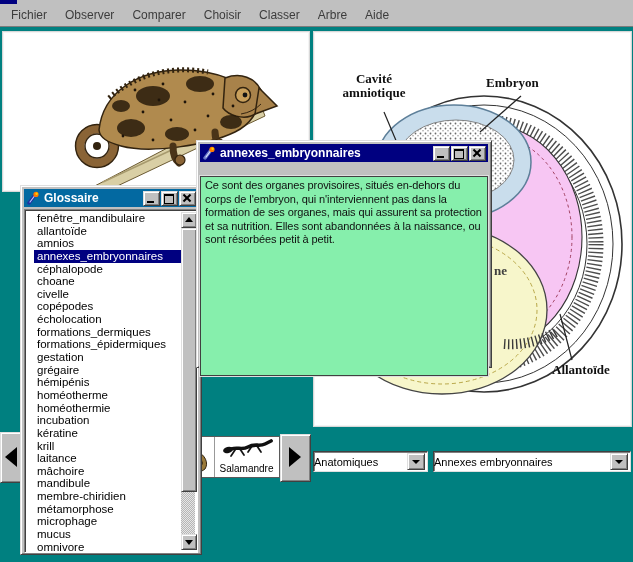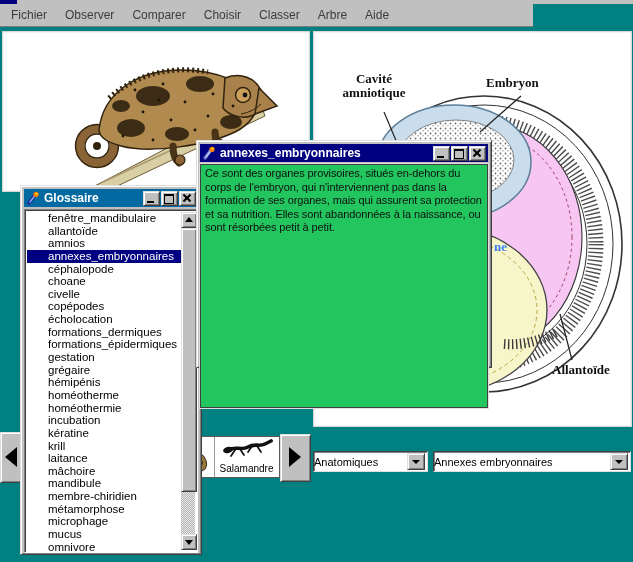--- a/index.html
+++ b/index.html
@@ -9,36 +9,36 @@
 
   
   .bevel-out{background:#c0c0c0;
     border-top:1px solid #dfdfdf;border-left:1px solid #dfdfdf;
     border-right:1px solid #404040;border-bottom:1px solid #404040;
     box-shadow:inset 1px 1px 0 #fff, inset -1px -1px 0 #808080;}
 
   
   #top-sliver{left:0;top:0;width:633px;height:4px;background:#c0c0c0;}
   #top-sliver-blue{left:0;top:0;width:17px;height:4px;background:#000080;}
-  #menubar{left:0;top:4px;width:533px;height:23px;background:#c0c0c0;
+  #menubar{left:0;top:4px;width:633px;height:23px;background:#c0c0c0;
     border-bottom:1px solid #7b7b7b;display:flex;align-items:center;padding-left:2px;box-sizing:border-box;}
   .menu-item{padding:0 9px;font-size:12px;color:#3c3c3c;}
 
   
   .panel{background:#fff;border:1px solid #d8d8d8;box-shadow:0 0 0 1px #f4f4f4 inset;}
   #left-panel{left:2px;top:31px;width:306px;height:159px;}
   #right-panel{left:313px;top:31px;width:317px;height:394px;}
 
   
   .dlabel{font-family:"Liberation Serif",serif;font-weight:bold;font-size:13px;color:#101010;
           line-height:14px;white-space:nowrap;}
   #lbl-cavite{left:14px;top:40px;width:92px;text-align:center;}
   #lbl-embryon{left:172px;top:44px;}
   #lbl-allantoide{left:238px;top:331px;}
-  #lbl-fragment{left:180px;top:208px;color:#3b82f6;}
+  #lbl-fragment{left:180px;top:232px;color:#404040;}
 
   
   .win{background:#c0c0c0;
     border-top:1px solid #dfdfdf;border-left:1px solid #dfdfdf;
     border-right:1px solid #404040;border-bottom:1px solid #404040;
     box-shadow:inset 1px 1px 0 #fff, inset -1px -1px 0 #808080;
     padding:3px;box-sizing:border-box;}
   .titlebar{height:18px;display:flex;align-items:center;padding:0 2px;box-sizing:border-box;}
   .titlebar.active{background:#000080;}
   .titlebar.inactive{background:#0369a1;}
@@ -56,37 +56,37 @@
   .torch{width:14px;height:14px;flex:none;}
 
   
   #glossary-win{left:20px;top:185px;width:182px;height:370px;}
   #glossary-list{position:relative;margin-top:2px;height:342px;background:#fff;
     border-top:1px solid #808080;border-left:1px solid #808080;
     border-right:1px solid #fff;border-bottom:1px solid #fff;
     box-shadow:inset 1px 1px 0 #404040;overflow:hidden;}
   .glist-inner{position:absolute;left:2px;top:2px;right:16px;bottom:0;overflow:hidden;}
   .glist-item{height:12.65px;line-height:12.6px;font-size:11.5px;color:#000;
-              padding-left:21px;white-space:nowrap;overflow:hidden;}
+              padding-left:3px;white-space:nowrap;overflow:hidden;margin-left:7px;}
   .glist-item.selected{background:#000080;color:#fff;}
   
   #gscroll{position:absolute;top:2px;right:2px;bottom:2px;width:14px;
     background:repeating-conic-gradient(#e6e6e6 0% 25%, #b5b5b5 0% 50%) 0 0/2px 2px;
     display:flex;flex-direction:column;}
   .sb-btn{width:14px;height:14px;position:relative;flex:none;}
   .sb-thumb{width:14px;height:262px;flex:none;}
   .sb-fill{flex:1;}
   .tri-up{position:absolute;left:3px;top:4px;width:0;height:0;
     border-left:4px solid transparent;border-right:4px solid transparent;border-bottom:5px solid #000;}
   .tri-down{position:absolute;left:3px;top:5px;width:0;height:0;
     border-left:4px solid transparent;border-right:4px solid transparent;border-top:5px solid #000;}
 
   
   #def-win{left:196px;top:140px;width:296px;height:228px;z-index:40;}
-  #def-body{margin-top:2px;height:244px;background:#22c55e;
+  #def-body{margin-top:14px;height:200px;background:#86efac;
     border:1px solid #404040;box-shadow:0 0 0 1px #dfdfdf;
     padding:2px 4px;box-sizing:border-box;
     font-size:11px;line-height:13.6px;color:#101010;letter-spacing:-0.1px;}
 
   
   #thumb-strip{left:24px;top:436px;width:256px;height:42px;background:#fff;
     border:1px solid #5a5a5a;box-sizing:border-box;z-index:5;}
   .thumb-cell{position:absolute;top:0;bottom:0;}
   #cell-partial{left:130px;width:59px;border-right:1px solid #999;}
   #cell-salamandre{left:189px;width:65px;text-align:center;}

